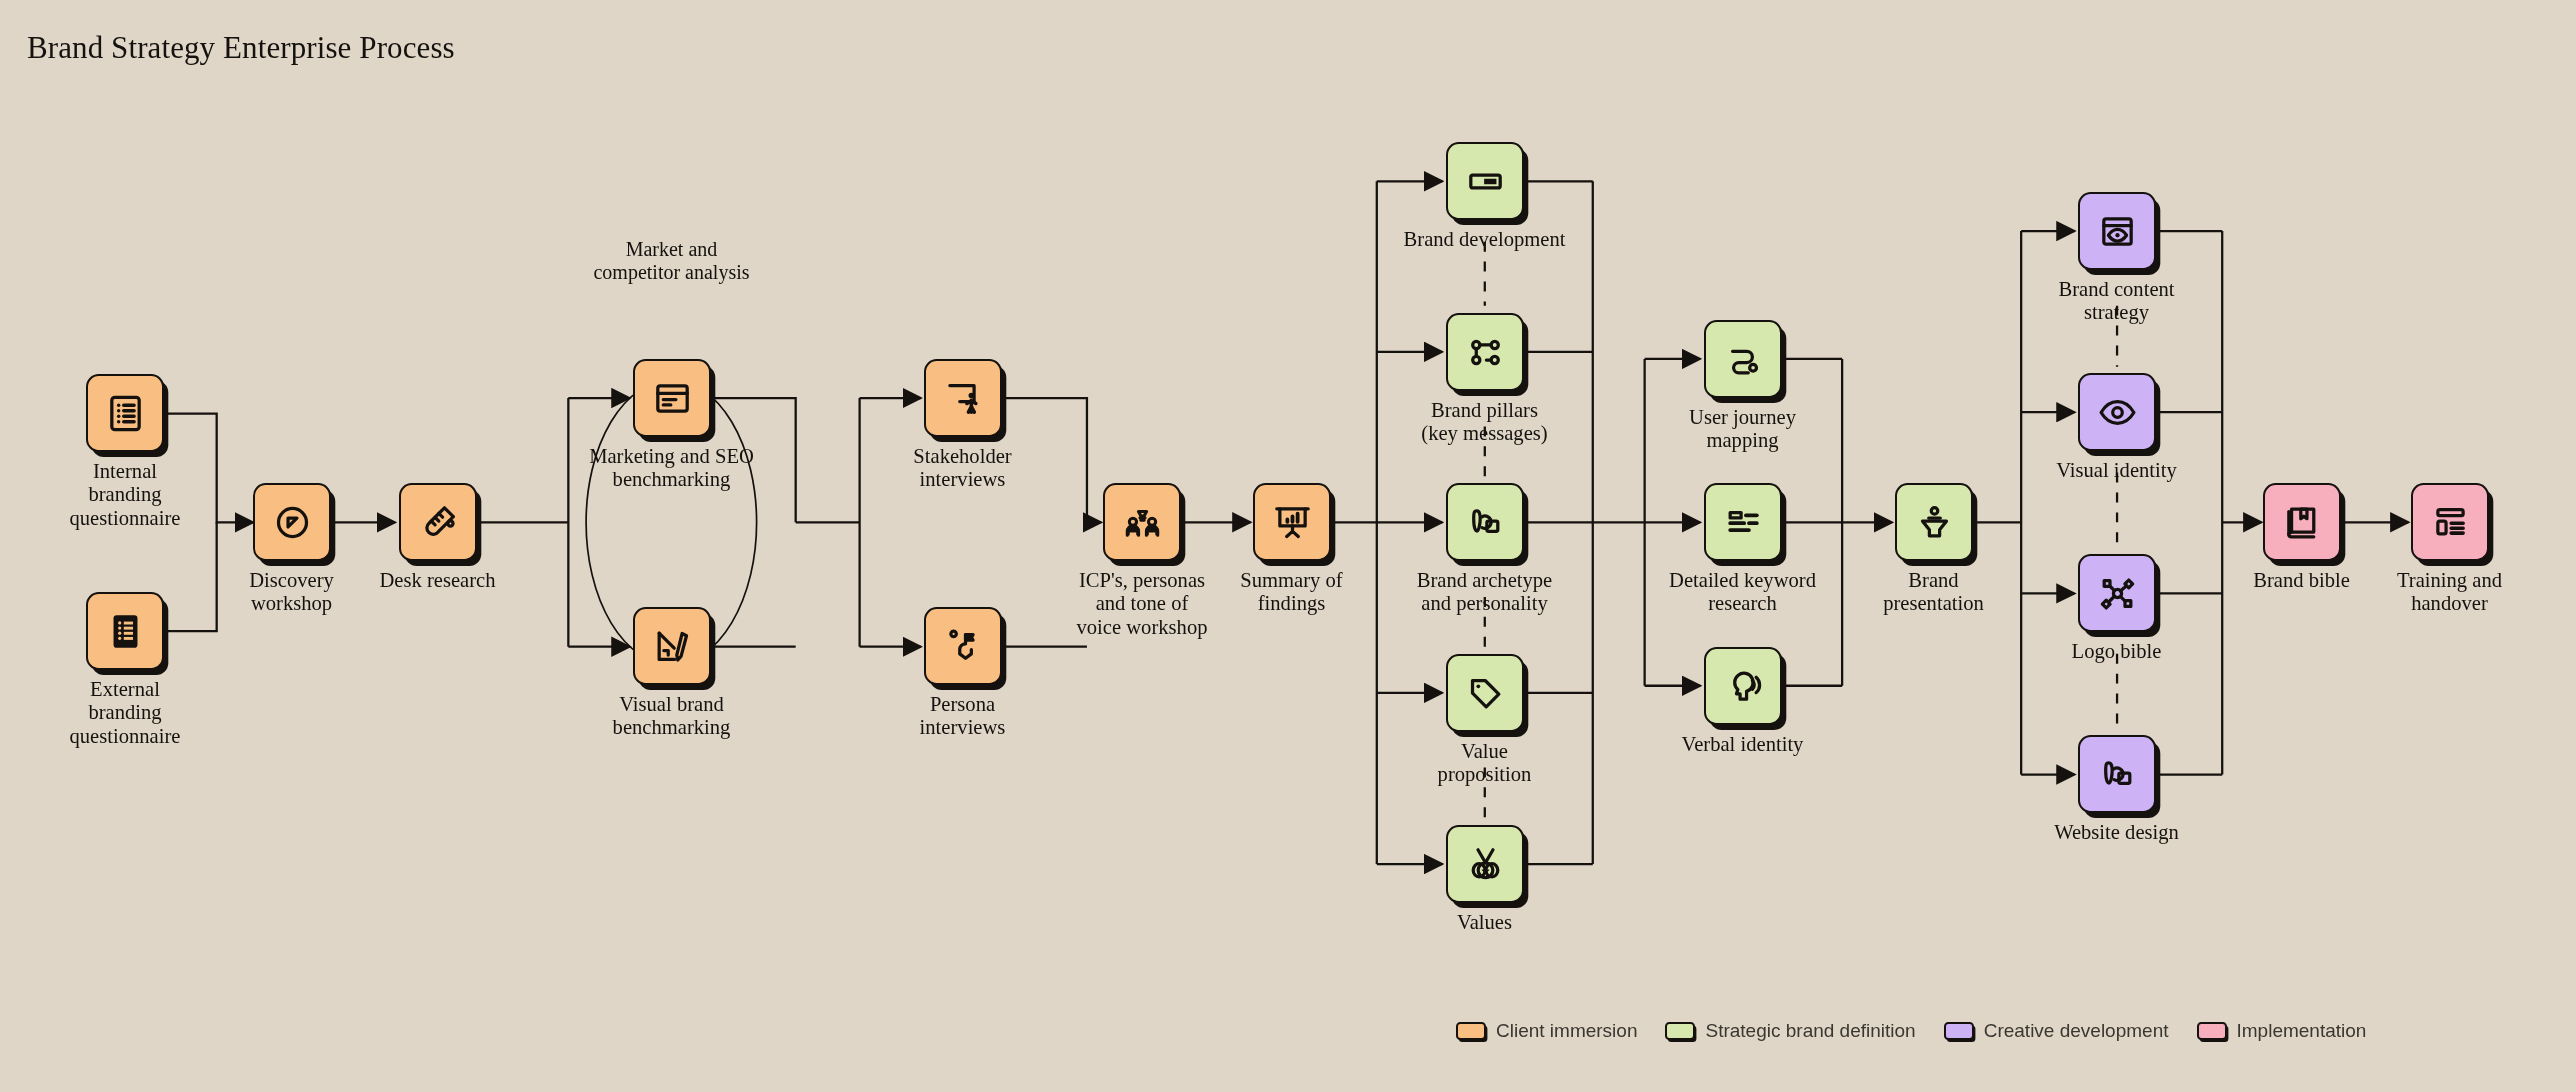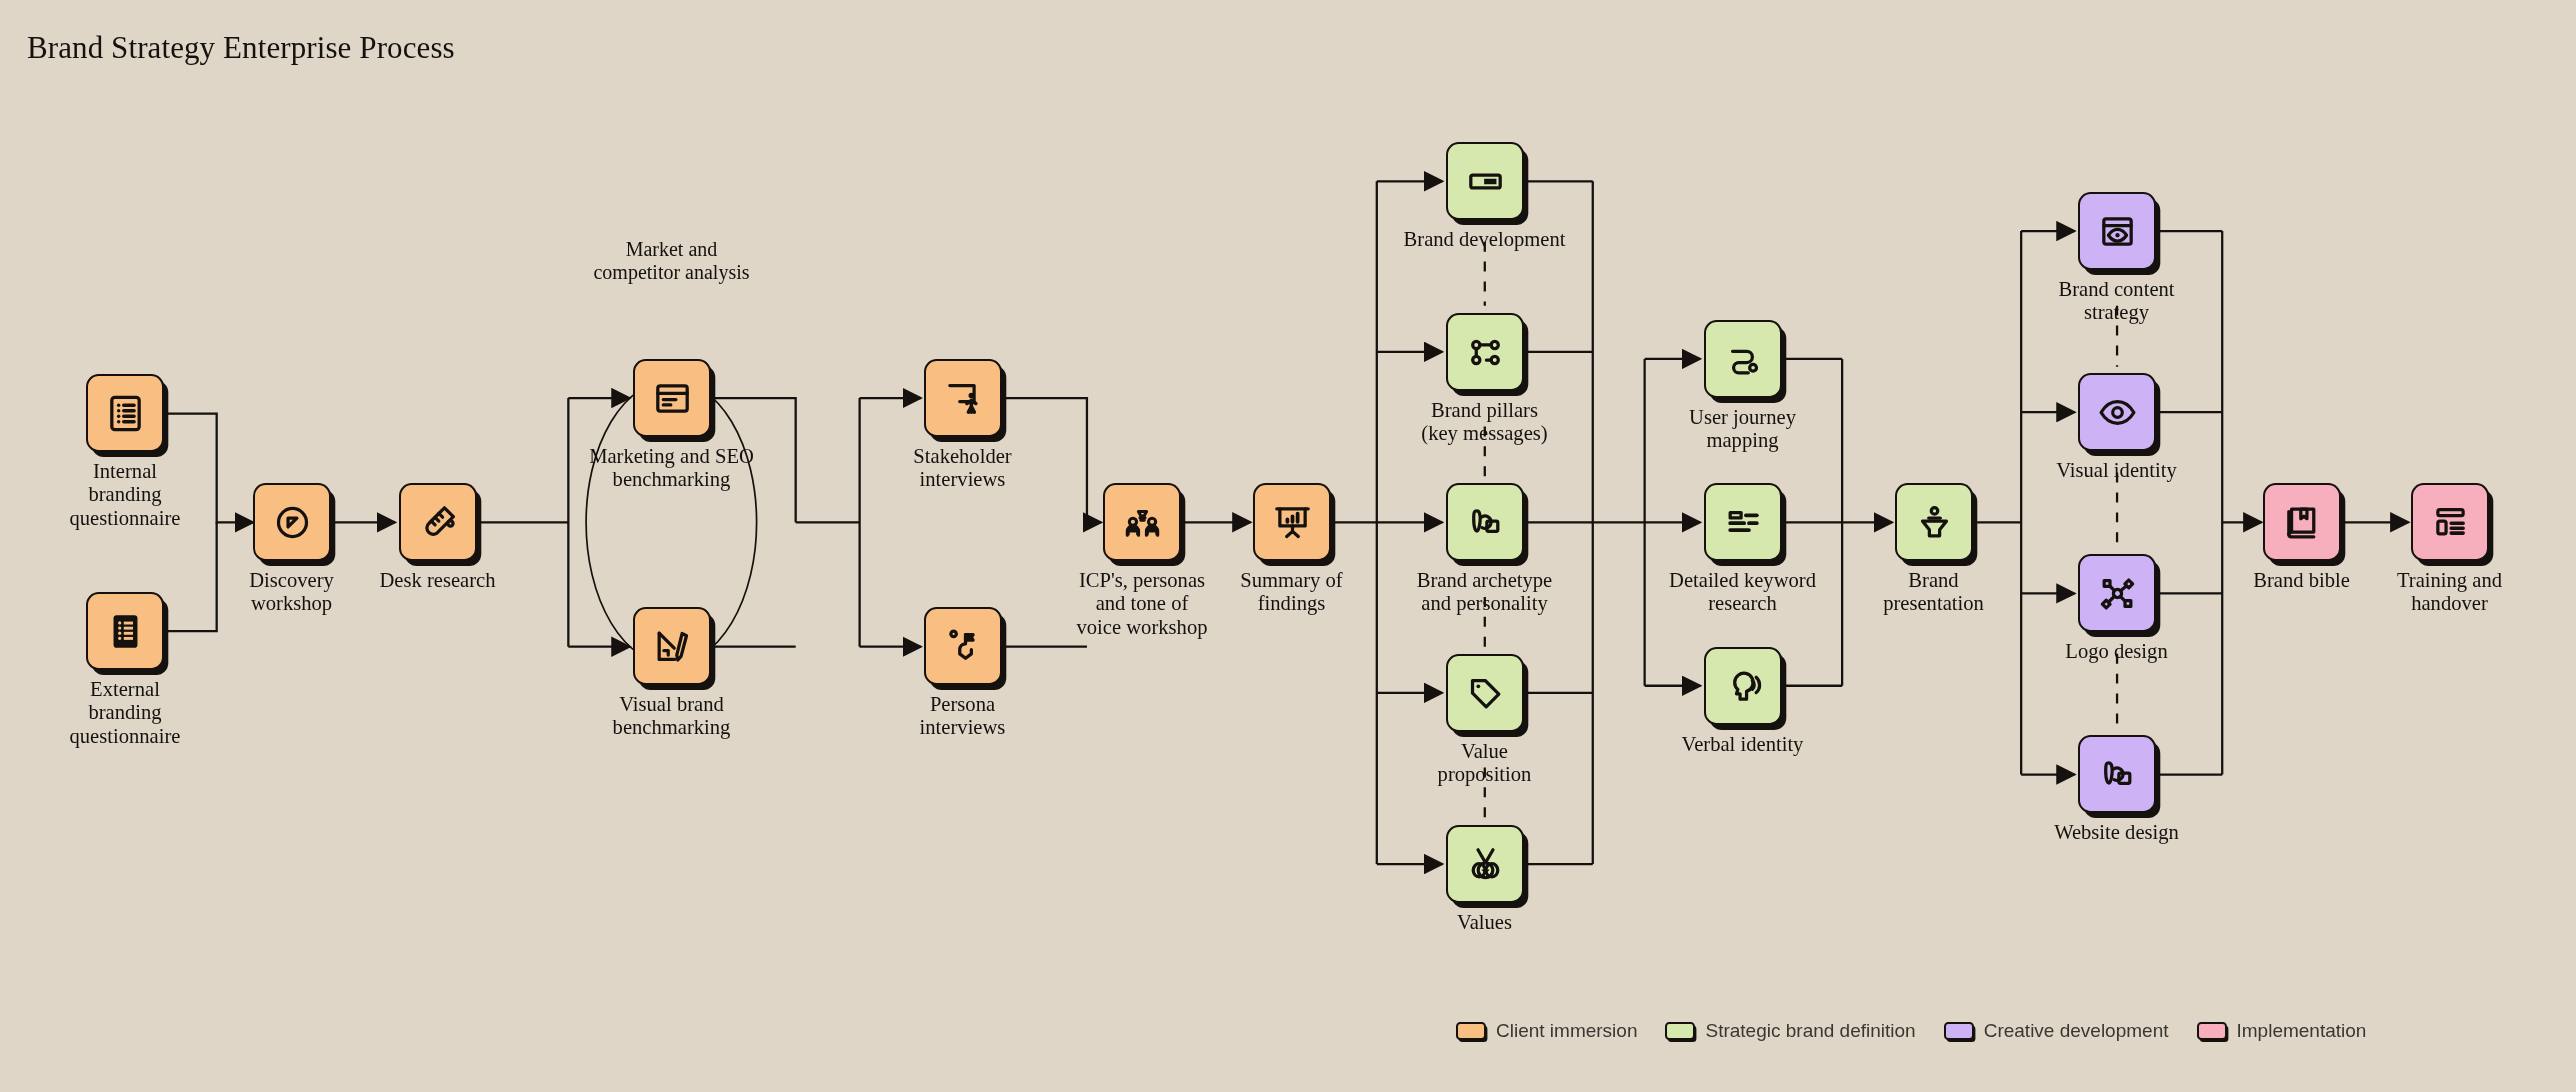--- a/index.html
+++ b/index.html
@@ -455,21 +455,21 @@
     <div class="chip">
       <svg width="41" height="41" viewBox="0 0 24 24" fill="none" stroke="#14110E" stroke-width="1.9" stroke-linecap="round" stroke-linejoin="round">
         <circle cx="12" cy="12" r="2.4"></circle>
         <rect x="4.2" y="4.4" width="3.4" height="3.4"></rect>
         <rect x="16.4" y="16.2" width="3.4" height="3.4"></rect>
         <rect x="17.0" y="4.8" width="3.2" height="3.2" transform="rotate(45 18.6 6.4)"></rect>
         <rect x="3.8" y="16.6" width="3.2" height="3.2" transform="rotate(45 5.4 18.2)"></rect>
         <path d="M7.8 7.9l2.4 2.4M13.8 13.8l2.5 2.5M16.8 7.9l-3.1 2.6M10.2 13.6l-2.8 2.8"></path>
       </svg>
     </div>
-    <div class="lbl">Logo design</div>
+    <div class="lbl">Logo bible</div>
   </div>
 
   <div class="node c-purple w-narrow" style="left:2117px;top:774px;">
     <div class="chip">
       <svg width="41" height="41" viewBox="0 0 24 24" fill="none" stroke="#14110E" stroke-width="1.9" stroke-linecap="round" stroke-linejoin="round">
         <path d="M7 5.2c1.1 0 1.9 1.7 1.9 4.5S8.1 17 7 17s-1.9-2.5-1.9-7.3S5.9 5.2 7 5.2z"></path>
         <path d="M10 8.6a3.6 3.6 0 1 1 0 6.4"></path>
         <rect x="12.8" y="11.2" width="6.4" height="6" rx="0.9"></rect>
       </svg>
     </div>

